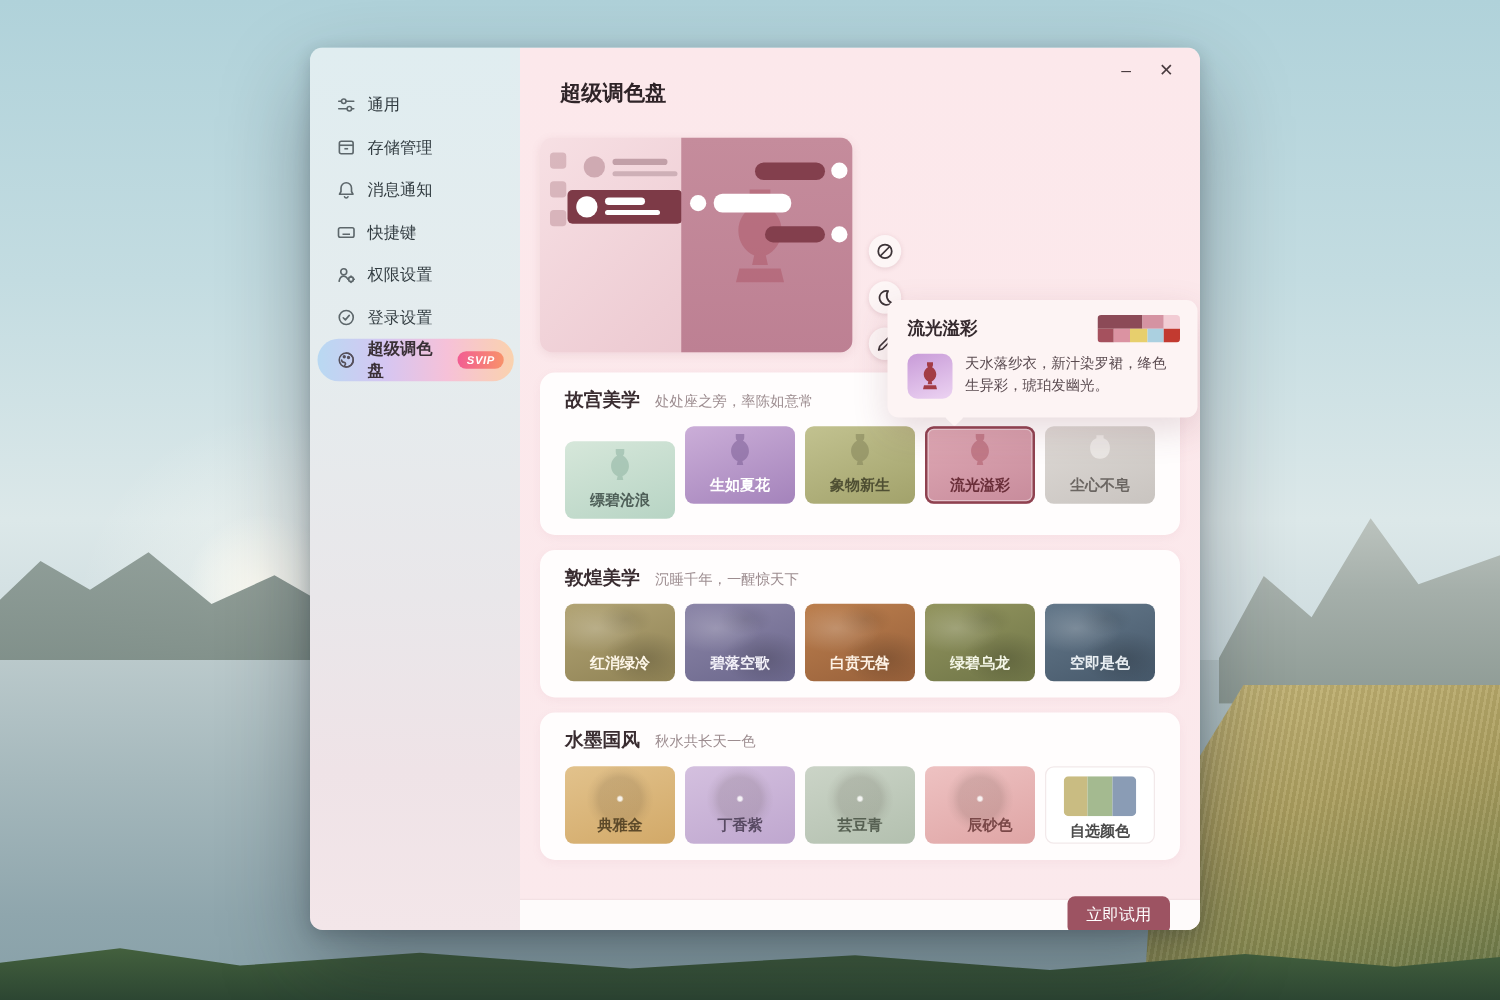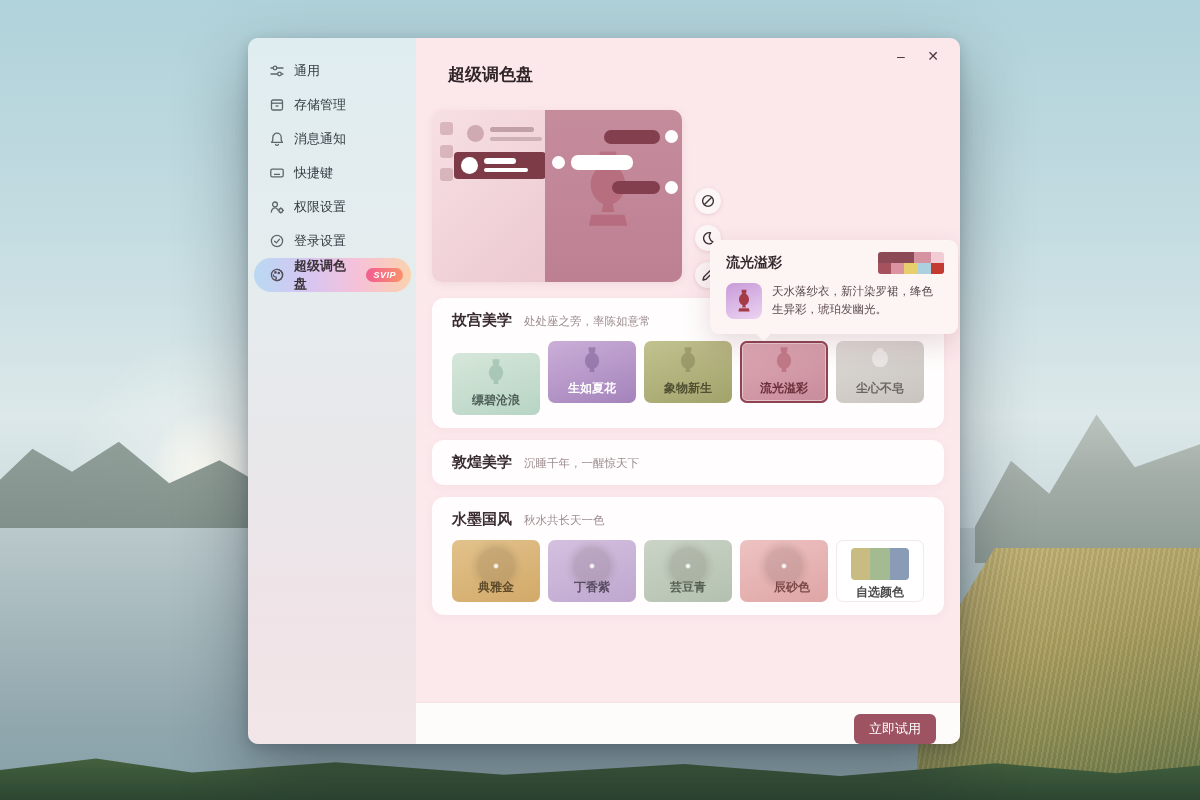--- a/index.html
+++ b/index.html
@@ -29,21 +29,21 @@
       linear-gradient(165deg,#c5b577 0%,#ab9e5f 40%,#8a8b51 70%,#5f7045 100%); }
   .grass-bottom { position:absolute; left:0; bottom:0; width:100%; height:46px;
     clip-path:polygon(0 35%, 8% 10%, 16% 40%, 28% 18%, 42% 45%, 57% 22%, 70% 48%, 83% 20%, 93% 42%, 100% 25%, 100% 100%, 0 100%);
     background:linear-gradient(180deg,#46633f,#2c4632); }
 
   
   .window { position:absolute; left:248px; top:38px; width:712px; height:706px; border-radius:10px;
     overflow:hidden; display:flex; box-shadow:0 30px 70px rgba(20,30,40,.38), 0 4px 14px rgba(20,30,40,.2); }
 
   
-  .sidebar { width:168px; flex:none; padding-top:16px;
+  .sidebar { width:168px; flex:none; padding-top:29px;
     background:linear-gradient(180deg,#e0edf0 0%,#e5ecee 35%,#e9e7ea 62%,#efe3e7 82%,#f3e6e9 100%); }
   .side-item { height:34px; display:flex; align-items:center; gap:9px; padding:0 8px 0 15px;
     margin:0 5px 0 6px; border-radius:17px; font-size:13px; color:#333d42; cursor:default; }
   .side-item svg { flex:none; opacity:.8; }
   .side-item.selected {
     background:linear-gradient(90deg,#b9d9f2 0%,#d5c6f2 34%,#f6c1d8 66%,#fad2ae 100%);
     color:#3a3036; font-weight:bold; }
   .vip-badge { margin-left:auto; font-size:9px; font-weight:bold; font-style:italic; color:#fff;
     background:linear-gradient(90deg,#f25d93,#f8926a); padding:2px 7px; border-radius:9px; letter-spacing:.5px; }
 
@@ -112,21 +112,21 @@
   .ink::after { content:""; position:absolute; inset:0;
     background:
       radial-gradient(circle at 50% 42%, rgba(255,255,255,.85) 0 1.5px, rgba(255,255,255,0) 3px),
       radial-gradient(circle at 50% 42%, rgba(60,50,40,.14) 0 17px, rgba(60,50,40,.05) 22px, rgba(60,50,40,0) 27px); }
   .swatch.custom { background:#fff; border:1px solid #f2e9ea; display:flex; flex-direction:column; align-items:center; }
   .strip { width:58px; height:32px; margin-top:7px; border-radius:4px; overflow:hidden; display:flex; }
   .strip span { flex:1; }
   .custom-label { font-size:12px; font-weight:bold; margin-top:4px; }
 
   
-  .footer { height:41px; flex:none; background:#fefbfb; display:flex; align-items:flex-end;
+  .footer { height:24px; flex:none; background:#fefbfb; display:flex; align-items:center;
     justify-content:flex-end; padding-right:24px; box-shadow:0 -1px 0 rgba(0,0,0,.03); }
   .try-btn { background:#9d5362; color:#fff; font-size:13px; border:none; border-radius:6px;
     padding:6px 15px; cursor:default; font-family:inherit; }
 </style>
 </head>
 <body>
 
 <div class="wall">
   <div class="sky"></div>
   <div class="sun-haze"></div>
@@ -324,20 +324,37 @@
             <span class="sw-label" style="color: rgb(107, 102, 98);">尘心不皂</span>
           </div>
         </div>
       </div>
 
       <div class="card">
         <div class="sec-head">
           <span class="sec-title">敦煌美学</span>
           <span class="sec-sub">沉睡千年，一醒惊天下</span>
         </div>
+        <div class="sw-row">
+          <div class="swatch tex" style="background: linear-gradient(160deg, rgb(178, 164, 117) 0%, rgb(143, 130, 84) 100%);">
+            <span class="sw-label" style="z-index: 2; color: rgb(253, 246, 232);">红消绿冷</span>
+          </div>
+          <div class="swatch tex" style="background: linear-gradient(160deg, rgb(140, 134, 168) 0%, rgb(107, 103, 140) 100%);">
+            <span class="sw-label" style="z-index: 2; color: rgb(242, 240, 248);">碧落空歌</span>
+          </div>
+          <div class="swatch tex" style="background: linear-gradient(160deg, rgb(188, 127, 78) 0%, rgb(151, 96, 58) 100%);">
+            <span class="sw-label" style="z-index: 2; color: rgb(253, 241, 228);">白贲无咎</span>
+          </div>
+          <div class="swatch tex" style="background: linear-gradient(160deg, rgb(147, 149, 95) 0%, rgb(111, 117, 71) 100%);">
+            <span class="sw-label" style="z-index: 2; color: rgb(243, 245, 230);">绿碧乌龙</span>
+          </div>
+          <div class="swatch tex" style="background: linear-gradient(160deg, rgb(100, 120, 138) 0%, rgb(70, 88, 106) 100%);">
+            <span class="sw-label" style="z-index: 2; color: rgb(232, 238, 242);">空即是色</span>
+          </div>
+        </div>
       </div>
 
       <div class="card">
         <div class="sec-head">
           <span class="sec-title">水墨国风</span>
           <span class="sec-sub">秋水共长天一色</span>
         </div>
         <div class="sw-row">
           <div class="swatch ink" style="background: linear-gradient(160deg, rgb(226, 194, 140) 0%, rgb(210, 169, 104) 100%);">
             <span class="sw-label" style="z-index: 2; color: rgb(93, 74, 42);">典雅金</span>

